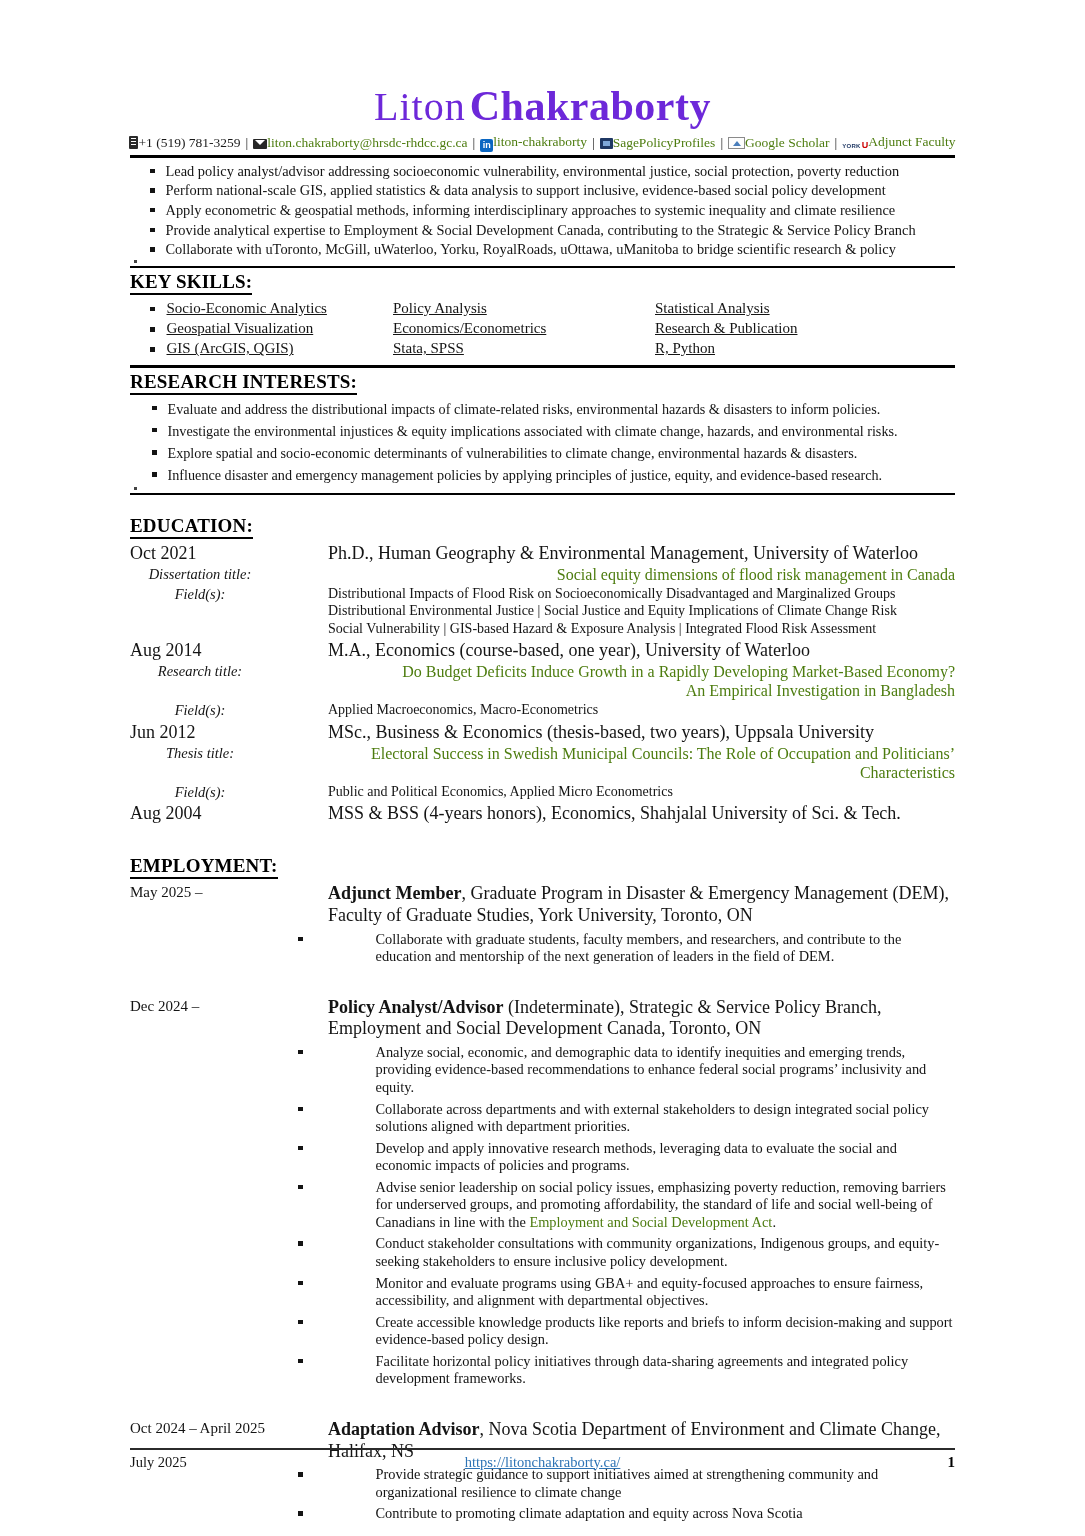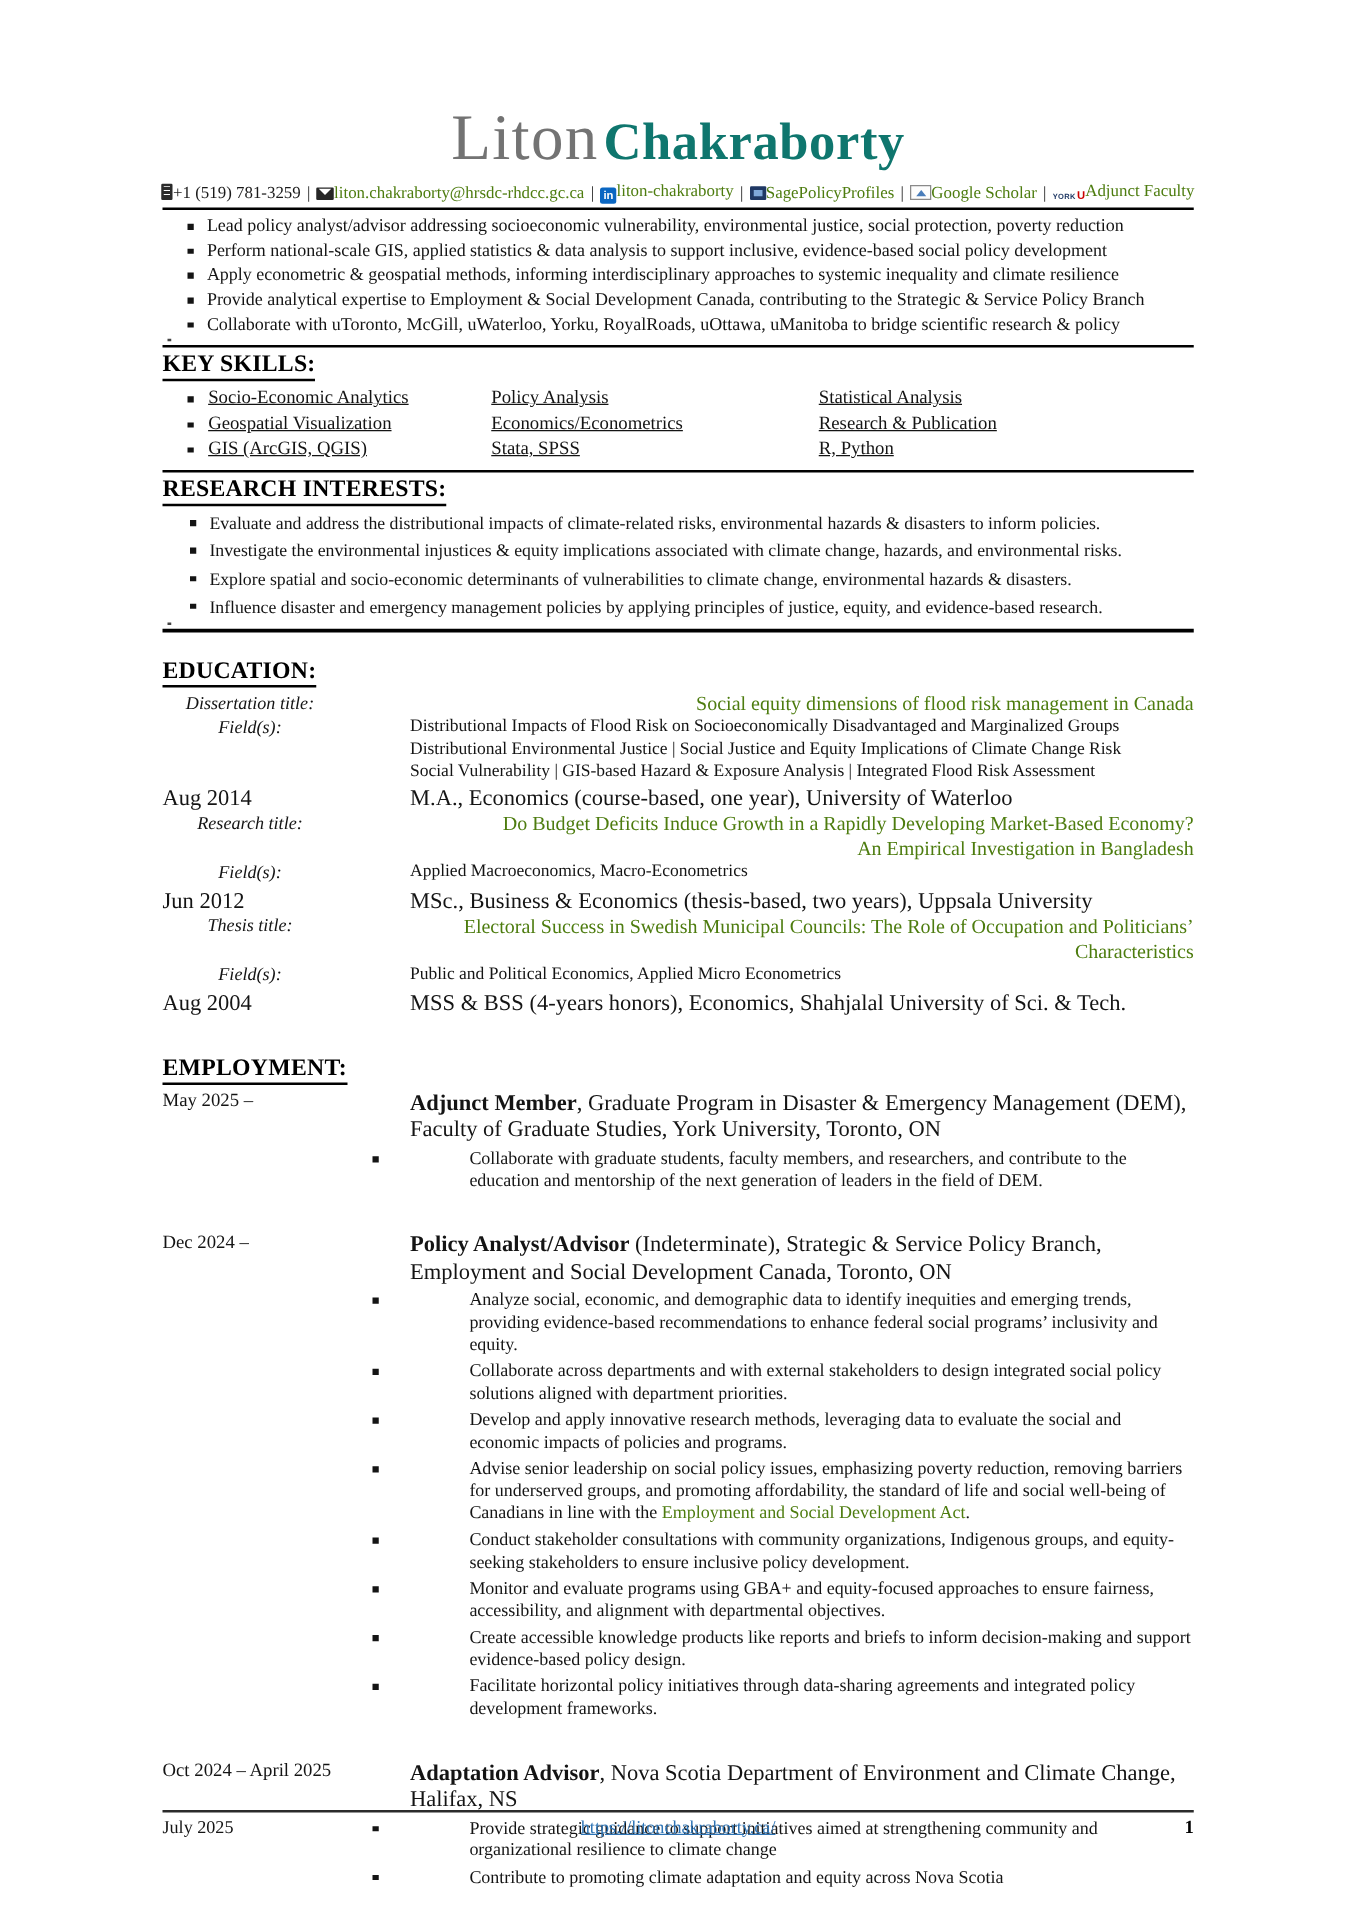--- a/index.html
+++ b/index.html
@@ -3,22 +3,22 @@
 <meta charset="utf-8">
 <style>
   html,body{margin:0;padding:0;background:#ffffff;}
   body{width:1085px;height:1536px;position:relative;overflow:hidden;
        font-family:"Liberation Serif","DejaVu Serif",serif;color:#141414;
        -webkit-font-smoothing:antialiased;}
   .page{position:absolute;inset:0;padding:84px 130px 0 130px;box-sizing:border-box;}
 
   
   .title{text-align:center;line-height:1.05;margin-bottom:6px;white-space:nowrap;}
-  .t-first{font-size:52px;color:#737373;letter-spacing:1px;}
-  .t-last{font-size:42px;color:#0f766e;font-weight:700;letter-spacing:0.5px;}
+  .t-first{font-size:40px;color:#6d28d9;letter-spacing:1px;}
+  .t-last{font-size:42px;color:#6d28d9;font-weight:700;letter-spacing:0.5px;}
 
   
   .contact{display:flex;justify-content:center;align-items:center;gap:4px;
            font-size:13.5px;white-space:nowrap;margin-bottom:3px;}
   .contact .sep{color:#222;padding:0 1px;}
   .c-label{color:#1a1a1a;}
   .c-link{color:#4d7c0f;}
 
   
   .ic{display:inline-block;vertical-align:-2px;margin-right:0;position:relative;}
@@ -218,20 +218,24 @@
     </div>
   <div class="tiny-dot"></div>
   <div class="rule r-thick"></div>
 
   <div class="heading edu-h">
     <span>EDUCATION:</span>
   </div>
   <div id="education">
       <div class="edu-entry">
         <div class="edu-row">
+          <div class="edu-date">Oct 2021</div>
+          <div class="edu-main">Ph.D., Human Geography &amp; Environmental Management, University of Waterloo</div>
+        </div>
+        <div class="edu-row">
           <div class="edu-label">Dissertation title:</div>
           <div class="edu-content">
             <div class="edu-line lnk">Social equity dimensions of flood risk management in Canada</div>
           </div>
         </div>
         <div class="edu-row">
           <div class="edu-label">Field(s):</div>
           <div class="edu-content">
             <div class="edu-line">Distributional Impacts of Flood Risk on Socioeconomically Disadvantaged and Marginalized Groups</div>
             <div class="edu-line">Distributional Environmental Justice | Social Justice and Equity Implications of Climate Change Risk</div>

